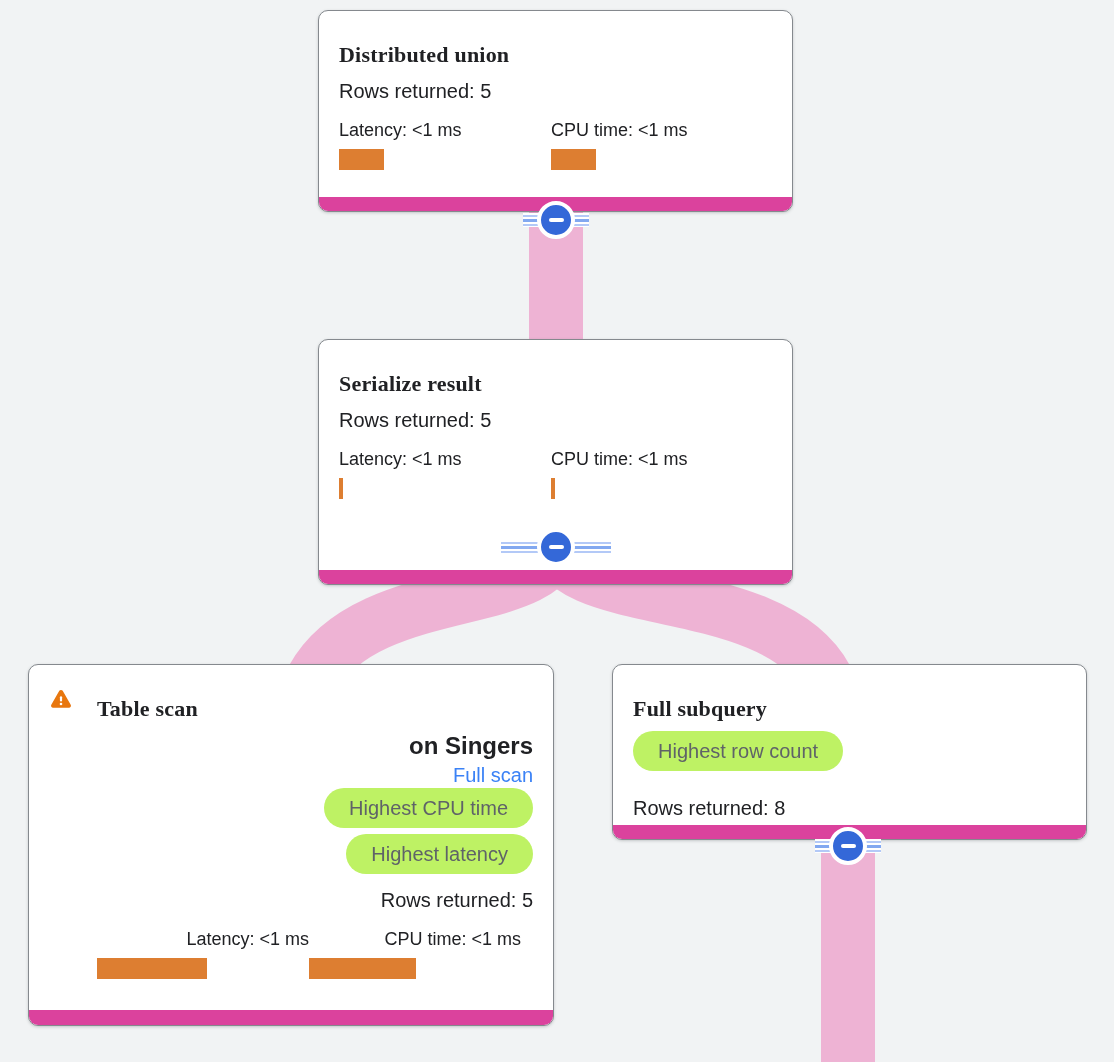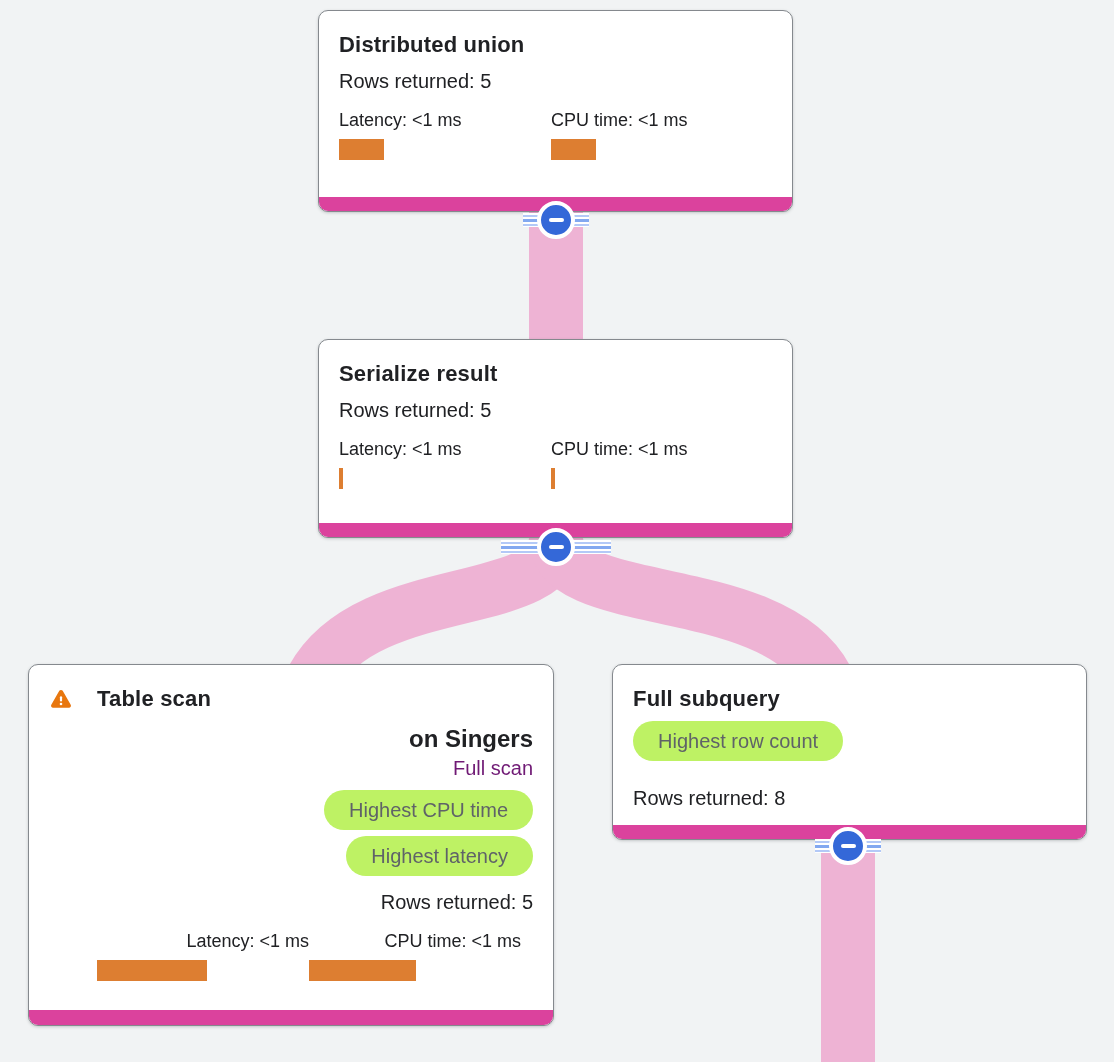--- a/index.html
+++ b/index.html
@@ -38,39 +38,40 @@
     cursor: pointer;
   }
   .node-body {
     padding: 21px 20px 0 20px;
   }
   .node-title {
     font-size: 22px;
     font-weight: 700;
     letter-spacing: 0.2px;
     line-height: 26px;
-    margin: 0 0 12px 0;
+    margin: 10px 0 12px 0;
     color: #202124;
+    font-family: Liberation Serif, serif;
   }
   .node-line {
     font-size: 20px;
     line-height: 23px;
     margin: 0 0 16px 0;
   }
   .node-subtitle {
     font-size: 24px;
     line-height: 23px;
     margin: 12px 0 7px 1px;
     font-weight: bold;
   }
   .node-note {
     font-size: 20px;
     line-height: 23px;
-    color: #701a75;
-    margin: 0 0 10px 0;
+    color: #3b82f6;
+    margin: 0 0 1px 0;
   }
   .badge {
     display: inline-block;
     background: #bef264;
     color: #5f6368;
     font-size: 20px;
     line-height: 40px;
     height: 40px;
     border-radius: 20px;
     padding: 0 25px;
@@ -179,21 +180,21 @@
         </div>
         <div class="metric">
           <div class="metric-label">CPU time: &lt;1 ms</div>
           <div class="metric-bar" style="width: 45px;"></div>
         </div>
       </div>
     </div>
     <div class="node-footer"></div>
   </div>
 
-  <div class="node" style="left:318px; top:339px; width:475px; height:199px;">
+  <div class="node" style="left:318px; top:339px; width:475px; height:246px;">
     <div class="node-body">
       <div class="node-title">Serialize result</div>
       <div class="node-line">Rows returned: 5</div>
       <div class="metrics">
         <div class="metric">
           <div class="metric-label">Latency: &lt;1 ms</div>
           <div class="metric-bar" style="width: 4px;"></div>
         </div>
         <div class="metric">
           <div class="metric-label">CPU time: &lt;1 ms</div>

